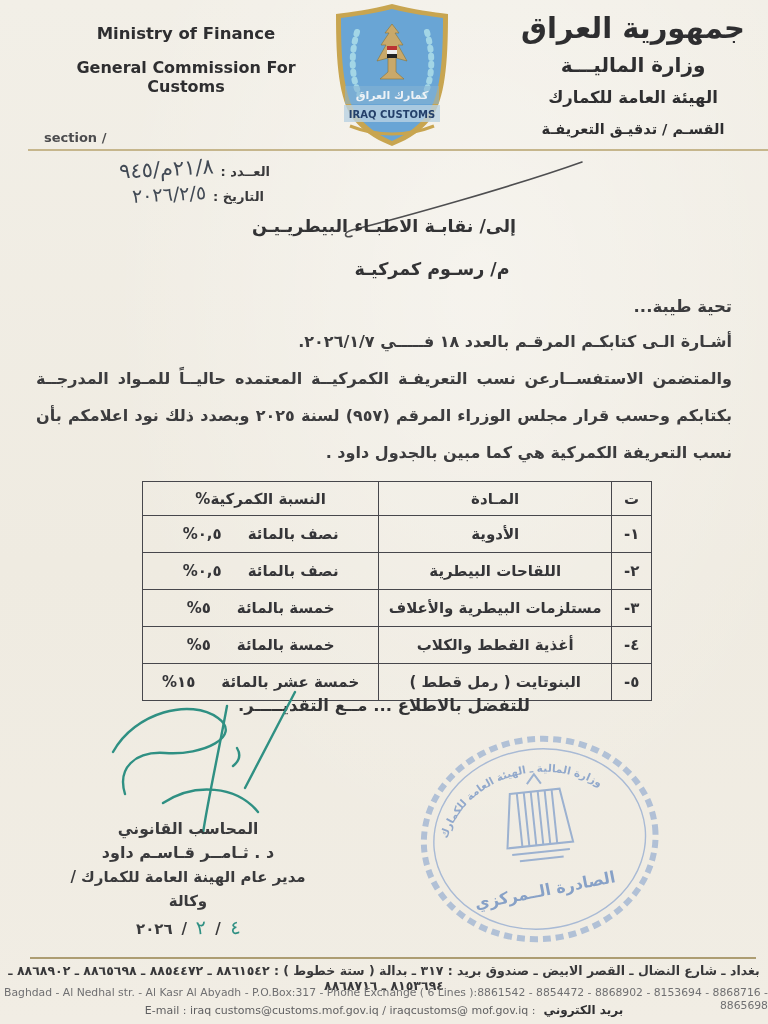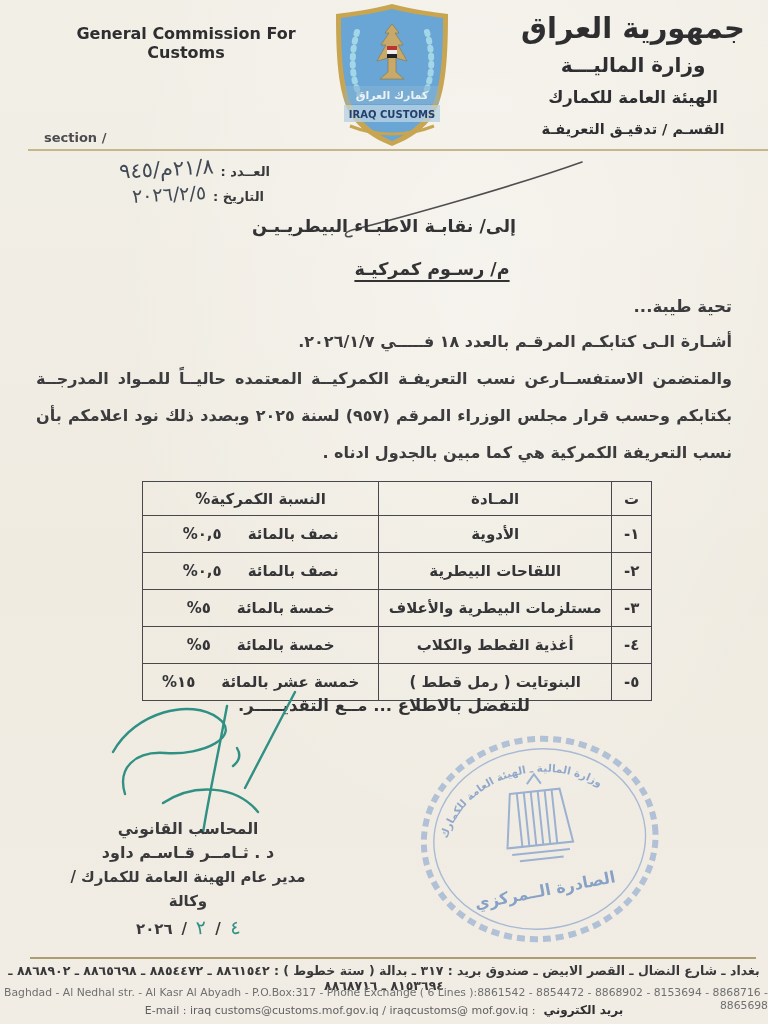--- a/index.html
+++ b/index.html
@@ -26,21 +26,21 @@
   .ref-row{display:flex;direction:rtl;align-items:baseline;gap:7px;justify-content:flex-start;}
   .ref-label{font-size:13px;font-weight:bold;color:#3a3a3c;white-space:nowrap;}
   .hand{font-size:21px;color:#424a55;direction:ltr;unicode-bidi:bidi-override;
         display:inline-block;transform:rotate(-3deg);letter-spacing:1px;}
   .hand.small{font-size:19px;}
   
   .to-line{top:216px;left:0;right:0;text-align:center;box-sizing:border-box;
     font-size:17.5px;font-weight:bold;direction:rtl;color:#333335;}
   .subject-line{top:259px;left:0;right:0;text-align:center;padding-left:96px;box-sizing:border-box;
     font-size:17.5px;font-weight:bold;direction:rtl;color:#333335;}
-  .subject-line span{text-decoration:underline;text-underline-offset:5px;text-decoration-thickness:1.5px;}
+  .subject-line span{text-underline-offset:5px;text-decoration-thickness:1.5px;}
   
   .greeting{top:297px;right:36px;font-size:16.5px;font-weight:bold;direction:rtl;}
   .body-block{top:329px;left:36px;right:36px;direction:rtl;font-weight:bold;font-size:16px;color:#3c3c3e;}
   .body-block .bl{height:37px;line-height:25px;text-align:right;}
   .body-block .just{text-align:justify;text-align-last:justify;}
   
   .tbl{top:481px;left:142px;}
   table{border-collapse:collapse;direction:rtl;width:510px;}
   th,td{border:1.3px solid #47474c;font-weight:bold;color:#353538;padding:0 3px;}
   th{height:33px;font-size:15px;}
@@ -66,20 +66,21 @@
   .f-email .em{font-size:11px;color:#5f5f61;}
   .f-email .lbl{font-size:12px;font-weight:bold;color:#2f2f31;direction:rtl;}
   svg{display:block;}
 </style>
 </head>
 <body>
 
 <div class="page">
 
   <div class="abs hdr-left">
+    <div class="l2">Ministry of Finance</div>
     <div class="l3">General Commission For Customs</div>
   </div>
   <div class="abs section-label">section /</div>
 
   <div class="abs" style="left:330px;top:2px;">
     <svg width="124" height="146" viewBox="0 0 124 146">
       <path d="M62 2 C84 8 103 10 118 12 C118 62 115 97 101 117 C88 133 72 140 62 144 C52 140 36 133 23 117 C9 97 6 62 6 12 C21 10 40 8 62 2 Z" fill="#c8a550"></path>
       <path d="M62 7 C82 12 99 14 113 16 C113 62 110 94 97 113 C85 128 71 135 62 139 C53 135 39 128 27 113 C14 94 11 62 11 16 C25 14 42 12 62 7 Z" fill="#69a5d5"></path>
       <path d="M27 30 C20 55 22 78 30 94" stroke="#a3d6e6" stroke-width="6" fill="none" stroke-linecap="round" stroke-dasharray="2 6"></path>
       <path d="M97 30 C104 55 102 78 94 94" stroke="#a3d6e6" stroke-width="6" fill="none" stroke-linecap="round" stroke-dasharray="2 6"></path>
@@ -125,21 +126,21 @@
   <div class="abs subject-line">
     <span>م/ رسـوم كمركيـة</span>
   </div>
 
   <div class="abs greeting">تحية طيبة...</div>
 
   <div class="abs body-block">
     <div class="bl">أشـارة الـى كتابكـم المرقـم بالعدد ١٨ فـــــي ٢٠٢٦/١/٧.</div>
     <div class="bl just">والمتضمن الاستفســارعن نسب التعريفـة الكمركيــة المعتمده حاليــاً للمـواد المدرجــة</div>
     <div class="bl just">بكتابكم وحسب قرار مجلس الوزراء المرقم (٩٥٧) لسنة ٢٠٢٥ وبصدد ذلك نود اعلامكم بأن</div>
-    <div class="bl">نسب التعريفة الكمركية هي كما مبين بالجدول ادناه .</div>
+    <div class="bl">نسب التعريفة الكمركية هي كما مبين بالجدول داود .</div>
   </div>
 
   <div class="abs tbl">
     <table>
       <tbody>
           <tr>
         <th class="col-i">ت</th>
         <th class="col-m">المـادة</th>
         <th class="col-r">النسبة الكمركية%</th>
       </tr>

